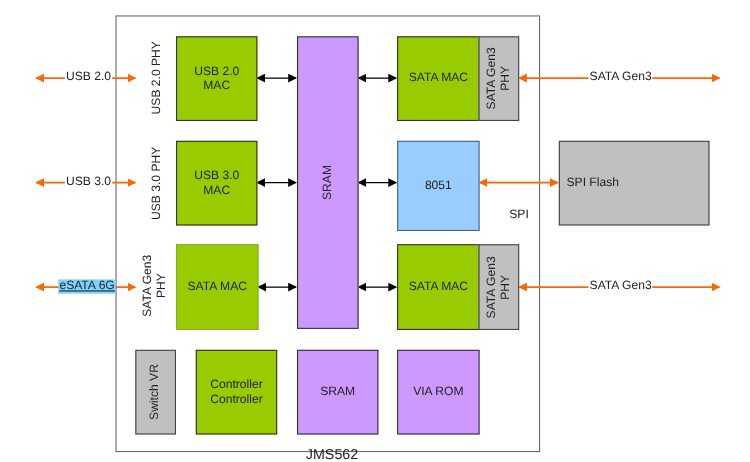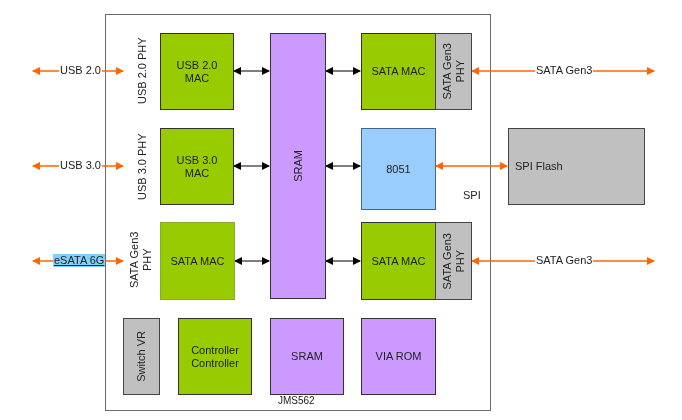--- a/index.html
+++ b/index.html
@@ -14,21 +14,21 @@
   .blue { background:#99ccff; border-color:#446688; }
   .gray { background:#c0c0c0; border-color:#444; }
   .vert { writing-mode:vertical-rl; transform:rotate(180deg); }
   .lbl { font-size:11px; white-space:nowrap; line-height:13px; }
   svg.wires { position:absolute; left:0; top:0; }
 </style>
 </head>
 <body>
 
 <div class="abs chip" style="left:105px;top:14px;width:386px;height:397px;"></div>
-<div class="abs lbl" style="left:278px;top:394px;font-size:10px;">JMS562</div>
+<div class="abs lbl" style="left:278px;top:406px;font-size:13px;">JMS562</div>
 
 <svg class="wires" width="682" height="420">
   <defs>
     <marker id="oa" markerWidth="8" markerHeight="8" refX="7" refY="4" orient="auto" markerUnits="userSpaceOnUse">
       <path d="M0,0 L8,4 L0,8 z" fill="#ff6600"></path>
     </marker>
     <marker id="oaS" markerWidth="8" markerHeight="8" refX="1" refY="4" orient="auto" markerUnits="userSpaceOnUse">
       <path d="M8,0 L0,4 L8,8 z" fill="#ff6600"></path>
     </marker>
     <marker id="ba" markerWidth="8" markerHeight="8" refX="7" refY="4" orient="auto" markerUnits="userSpaceOnUse">

